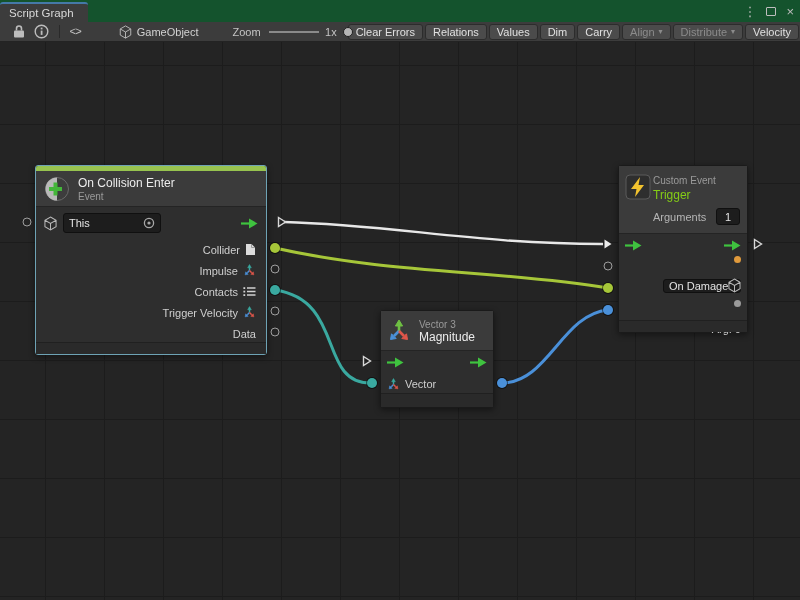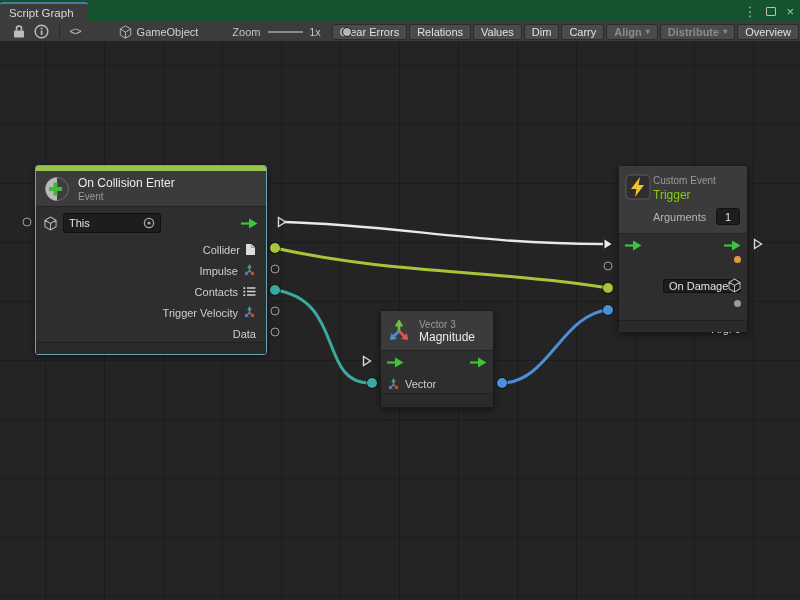--- a/index.html
+++ b/index.html
@@ -26,21 +26,21 @@
   .code-glyph { font-family:"Liberation Mono", monospace; font-size:11px; color:#c4c4c4; letter-spacing:-1px; }
   .go-chip { display:flex; align-items:center; gap:5px; margin-left:34px; color:#d2d2d2; }
   .zoom-label { margin-left:34px; color:#c4c4c4; }
   .slider { position:relative; width:88px; height:12px; margin:0 6px 0 8px; }
   .slider .track { position:absolute; left:0; right:0; top:5px; height:2px; background:#8a8a8a; }
   .slider .handle { position:absolute; left:74px; top:1px; width:10px; height:10px; border-radius:50%;
     background:#b5b5b5; border:1px solid #1f1f1f; }
   .zoom-val { color:#c4c4c4; margin-right:10px; }
   .tbtn { height:16px; display:flex; align-items:center; padding:0 7px; margin:0 1px;
     background:#4b4b4b; border:1px solid #2c2c2c; border-radius:3px; color:#e0e0e0; font-size:11px; }
-  .tbtn.disabled { color:#8b8b8b;font-weight:bold; }
+  .tbtn.disabled { color:#8b8b8b; }
   .tbtn .dd { font-size:8px; margin-left:4px; }
 
   
   .canvas { position:absolute; left:0; top:42px; width:800px; height:558px; background:#242424;
     background-image:
       linear-gradient(to right, #1c1c1c 1px, transparent 1px),
       linear-gradient(to bottom, #1c1c1c 1px, transparent 1px);
     background-size:59px 59px; background-position:45px 23px; }
   .wires { position:absolute; left:0; top:0; width:800px; height:558px; }
 
@@ -150,21 +150,21 @@
     <button class="tbtn">Dim</button>
     <button class="tbtn">Carry</button>
     <button class="tbtn disabled">
       <span>Align</span>
       <span class="dd">▾</span>
     </button>
     <button class="tbtn disabled">
       <span>Distribute</span>
       <span class="dd">▾</span>
     </button>
-    <button class="tbtn">Overview</button>
+    <button class="tbtn">Velocity</button>
   </div>
 
   <div class="canvas">
 
     <svg class="wires">
       <path d="M 284 180 C 395 183, 475 202, 603 202" stroke="#e8e8e8" stroke-width="2.4" fill="none"></path>
       <path d="M 275 206 C 390 232, 500 228, 608 246" stroke="#a6c639" stroke-width="3" fill="none"></path>
       <path d="M 275 248 C 345 258, 318 341, 370 341" stroke="#3aa9a0" stroke-width="3" fill="none"></path>
       <path d="M 502 341 C 548 341, 562 272, 608 268" stroke="#4a90d9" stroke-width="3" fill="none"></path>
     </svg>

